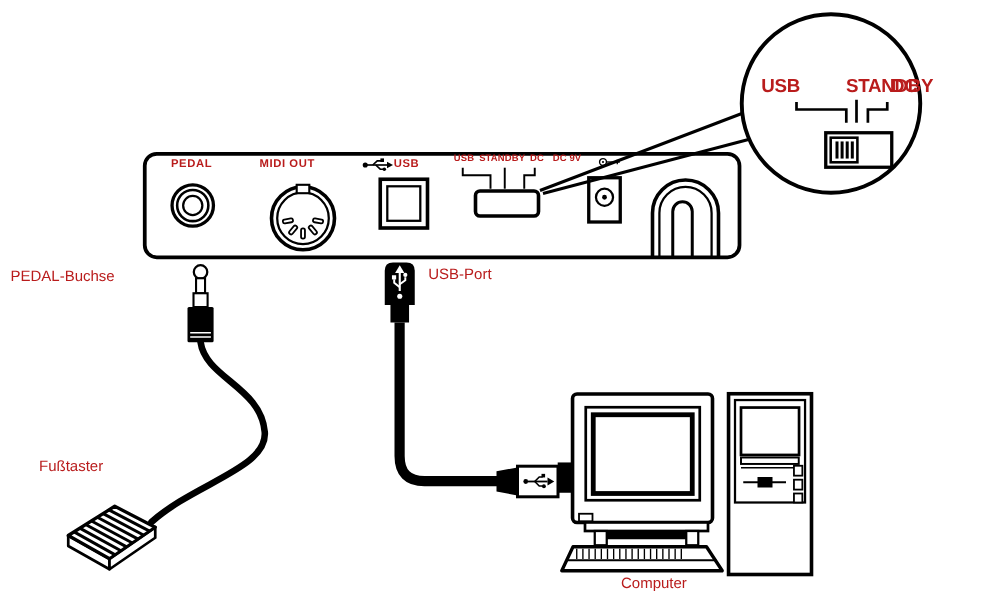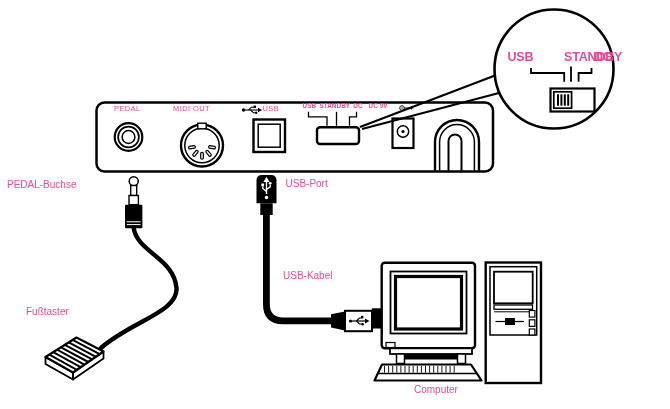--- a/index.html
+++ b/index.html
@@ -1,22 +1,22 @@
 <!DOCTYPE html>
 <html><head>
 <meta charset="utf-8">
 <style>
   html,body{margin:0;padding:0;background:#fff;}
   .stage{position:relative;width:670px;height:409px;background:#ffffff;
          font-family:"Liberation Sans","DejaVu Sans",sans-serif;overflow:hidden;}
   .stage svg{position:absolute;left:0;top:0;}
   .main-art{z-index:1;}
-  .lbl{position:absolute;white-space:nowrap;color:#ec4899;line-height:1.05;z-index:3;}
+  .lbl{position:absolute;white-space:nowrap;color:#b91c1c;line-height:1.05;z-index:3;}
   .ann{font-size:10px;}
-  .tiny{font-weight:normal;font-size:7.5px;letter-spacing:.4px;}
+  .tiny{font-weight:bold;font-size:7.5px;letter-spacing:.4px;}
   .micro{font-weight:bold;font-size:6.3px;letter-spacing:.1px;}
   .sw-word{word-spacing:1.5px;}
   .circlbl{font-weight:bold;font-size:12.5px;letter-spacing:-.2px;}
   .caption{font-size:15.5px;text-align:center;line-height:14px;white-space:normal;width:136px;}
   .overlay{z-index:5;}
 </style>
 </head>
 <body>
 
 <div class="stage">
@@ -206,21 +206,20 @@
   <div class="lbl circlbl" style="left:507.5px;top:51px">USB</div>
   <div class="lbl circlbl" style="left:564px;top:51px">STANDBY</div>
   <div class="lbl circlbl" style="left:594px;top:51px">DC</div>
 
   <div class="lbl caption" style="left:536px;top:148.5px">
     <br>
   </div>
 
   <div class="lbl ann" style="left:7px;top:179.5px">PEDAL-Buchse</div>
   <div class="lbl ann" style="left:285.5px;top:178.5px">USB-Port</div>
-  <div class="lbl ann" style="left:283px;top:270.5px">USB-Kabel</div>
   <div class="lbl ann" style="left:26px;top:306.5px">Fußtaster</div>
   <div class="lbl ann" style="left:414px;top:385px">Computer</div>
 
   <svg class="overlay" width="670" height="409" viewBox="0 0 670 409">
     <line x1="495" y1="75.5" x2="360" y2="127" stroke="#000" stroke-width="2"></line>
     <line x1="499" y1="93" x2="362" y2="129" stroke="#000" stroke-width="2"></line>
   </svg>
 </div>
 
 </body></html>

